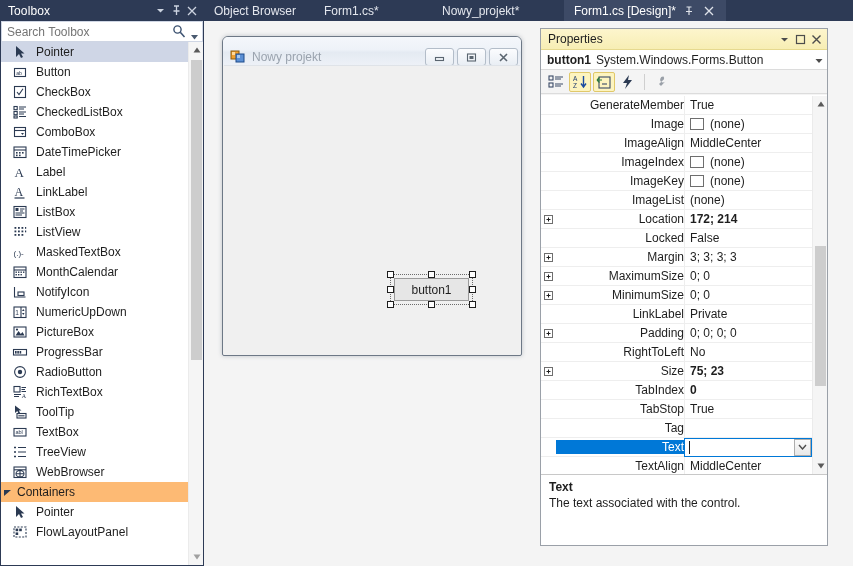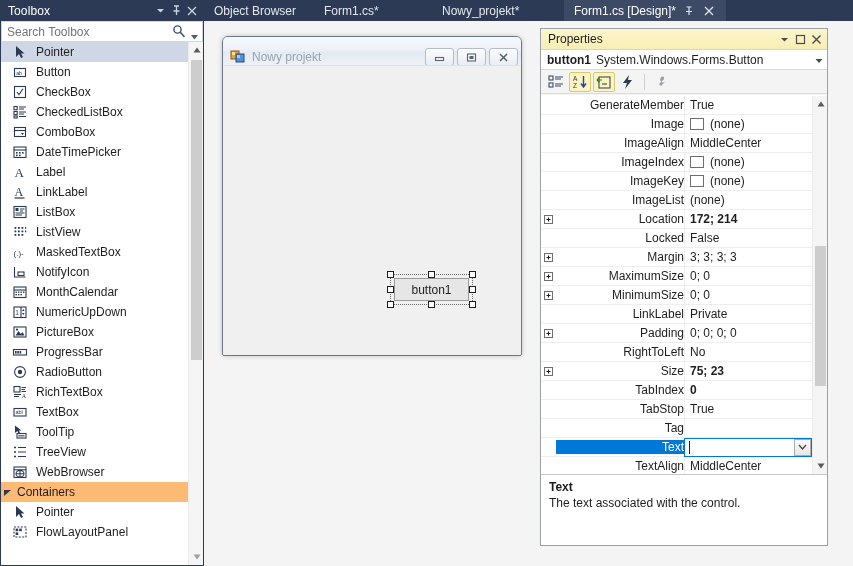--- a/index.html
+++ b/index.html
@@ -572,47 +572,47 @@
             <span class="ico">
               <svg width="16" height="16" viewBox="0 0 16 16">
                 <text x="1.5" y="11.5" font-size="8" fill="#2b3a52" font-family="Liberation Sans, sans-serif">(.)-</text>
               </svg>
             </span>
             <span>MaskedTextBox</span>
           </div>
           <div class="tb-item">
             <span class="ico">
               <svg width="16" height="16" viewBox="0 0 16 16">
-                <path d="M2.5,3 L2.5,13 L13.5,13" stroke="#2b3a52" stroke-width="1.1" fill="none"></path>
-                <rect x="6" y="8" width="6" height="3.5" stroke="#2b3a52" stroke-width="1.1" fill="none"></rect>
-              </svg>
-            </span>
-            <span>NotifyIcon</span>
-          </div>
-          <div class="tb-item">
-            <span class="ico">
-              <svg width="16" height="16" viewBox="0 0 16 16">
                 <rect x="2" y="3" width="12" height="10.5" stroke="#2b3a52" stroke-width="1.1" fill="none"></rect>
                 <path d="M2,6 L14,6" stroke="#2b3a52" stroke-width="1.1" fill="none"></path>
                 <g fill="#2b3a52">
                   <rect x="3.5" y="7.5" width="1.4" height="1.4"></rect>
                   <rect x="6" y="7.5" width="1.4" height="1.4"></rect>
                   <rect x="8.5" y="7.5" width="1.4" height="1.4"></rect>
                   <rect x="11" y="7.5" width="1.4" height="1.4"></rect>
                   <rect x="3.5" y="10" width="1.4" height="1.4"></rect>
                   <rect x="6" y="10" width="1.4" height="1.4"></rect>
                   <rect x="8.5" y="10" width="1.4" height="1.4"></rect>
                 </g>
               </svg>
             </span>
             <span>MonthCalendar</span>
           </div>
           <div class="tb-item">
             <span class="ico">
               <svg width="16" height="16" viewBox="0 0 16 16">
+                <path d="M2.5,3 L2.5,13 L13.5,13" stroke="#2b3a52" stroke-width="1.1" fill="none"></path>
+                <rect x="6" y="8" width="6" height="3.5" stroke="#2b3a52" stroke-width="1.1" fill="none"></rect>
+              </svg>
+            </span>
+            <span>NotifyIcon</span>
+          </div>
+          <div class="tb-item">
+            <span class="ico">
+              <svg width="16" height="16" viewBox="0 0 16 16">
                 <rect x="2" y="3" width="12" height="10.5" stroke="#2b3a52" stroke-width="1.1" fill="none"></rect>
                 <text x="3.2" y="11" font-size="6.5" fill="#2b3a52" font-family="Liberation Sans, sans-serif">1</text>
                 <path d="M9,3 L9,13.5" stroke="#2b3a52" stroke-width="1.1" fill="none"></path>
                 <path d="M10,7 L12.6,7 L11.3,5 Z M10,9 L12.6,9 L11.3,11 Z" fill="#2b3a52"></path>
               </svg>
             </span>
             <span>NumericUpDown</span>
           </div>
           <div class="tb-item">
             <span class="ico">
@@ -653,35 +653,35 @@
                 <path d="M9.5,3.5 L14,3.5 M9.5,5.5 L13,5.5 M9.5,7.5 L14,7.5" stroke="#2b3a52" stroke-width="1.1" fill="none"></path>
                 <path d="M2,10.5 L9,10.5 M2,12.5 L7,12.5" stroke="#2b3a52" stroke-width="1.1" fill="none"></path>
                 <text x="9.8" y="13.5" font-size="6" fill="#2b3a52" font-family="Liberation Serif, serif">A</text>
               </svg>
             </span>
             <span>RichTextBox</span>
           </div>
           <div class="tb-item">
             <span class="ico">
               <svg width="16" height="16" viewBox="0 0 16 16">
-                <rect x="2" y="4.5" width="12" height="7.5" stroke="#2b3a52" stroke-width="1.1" fill="none"></rect>
-                <text x="3.4" y="10.3" font-size="5.6" fill="#2b3a52" font-family="Liberation Sans, sans-serif">abl</text>
-              </svg>
-            </span>
-            <span>TextBox</span>
-          </div>
-          <div class="tb-item">
-            <span class="ico">
-              <svg width="16" height="16" viewBox="0 0 16 16">
                 <path d="M3,1.5 L3,9 L5.3,7 L6.8,10.3 L8.3,9.6 L6.9,6.6 L9.5,6.6 Z" fill="#2b3a52"></path>
                 <rect x="5" y="9.5" width="9" height="4.5" stroke="#2b3a52" stroke-width="1.1" fill="none"></rect>
                 <path d="M6.3,11.8 L12.5,11.8" stroke="#2b3a52" stroke-width="1.1" fill="none"></path>
               </svg>
             </span>
             <span>ToolTip</span>
+          </div>
+          <div class="tb-item">
+            <span class="ico">
+              <svg width="16" height="16" viewBox="0 0 16 16">
+                <rect x="2" y="4.5" width="12" height="7.5" stroke="#2b3a52" stroke-width="1.1" fill="none"></rect>
+                <text x="3.4" y="10.3" font-size="5.6" fill="#2b3a52" font-family="Liberation Sans, sans-serif">abl</text>
+              </svg>
+            </span>
+            <span>TextBox</span>
           </div>
           <div class="tb-item">
             <span class="ico">
               <svg width="16" height="16" viewBox="0 0 16 16">
                 <path d="M2,3.5 L4,3.5 M2,8 L4,8 M2,12.5 L4,12.5" stroke="#2b3a52" stroke-width="1.4"></path>
                 <path d="M6,3.5 L14,3.5 M6,8 L14,8 M6,12.5 L14,12.5" stroke="#2b3a52" stroke-width="1.1" fill="none"></path>
               </svg>
             </span>
             <span>TreeView</span>
           </div>

